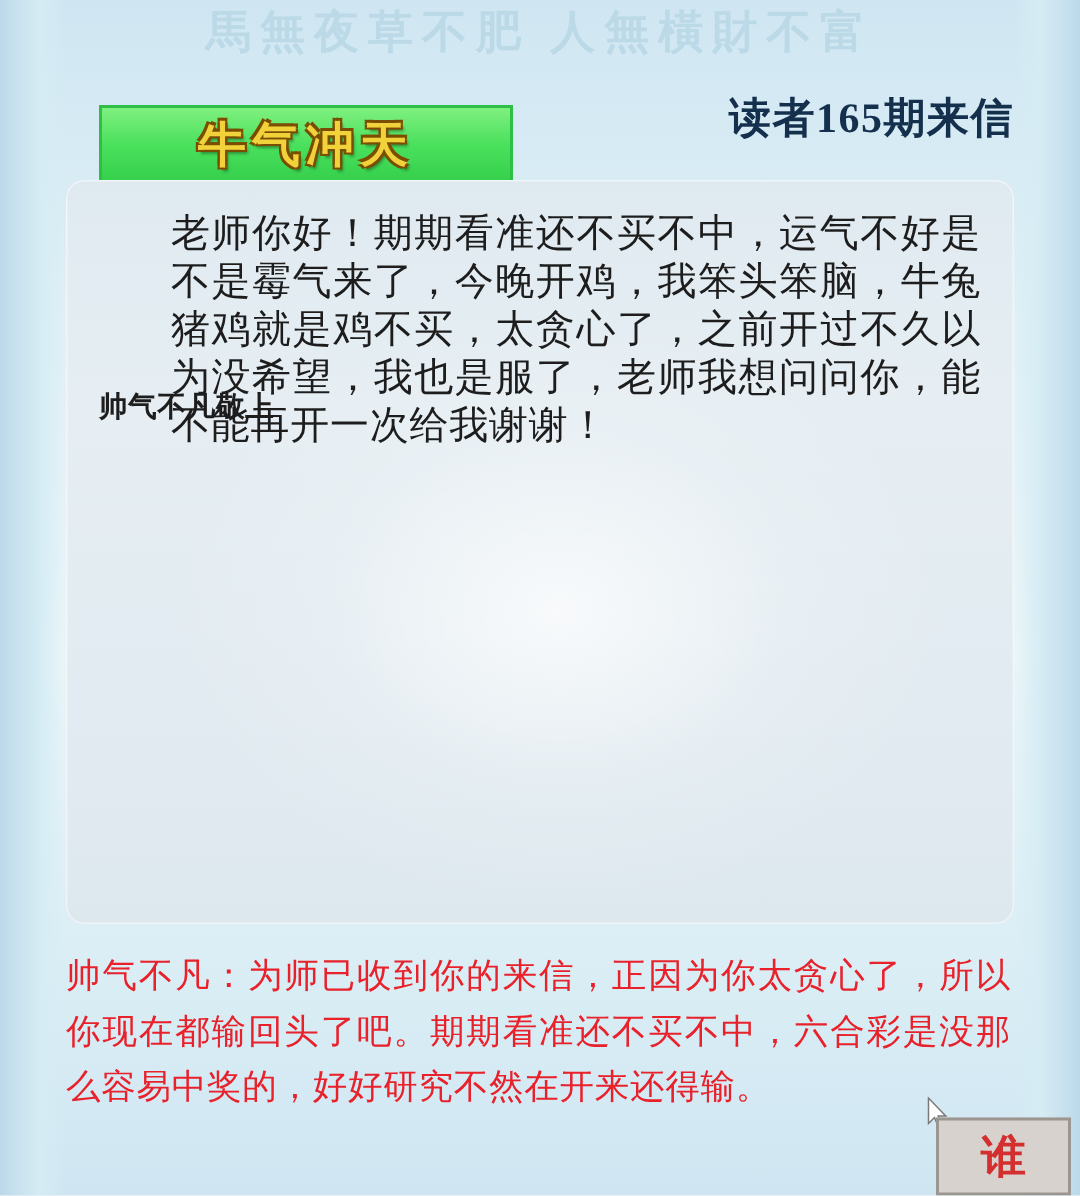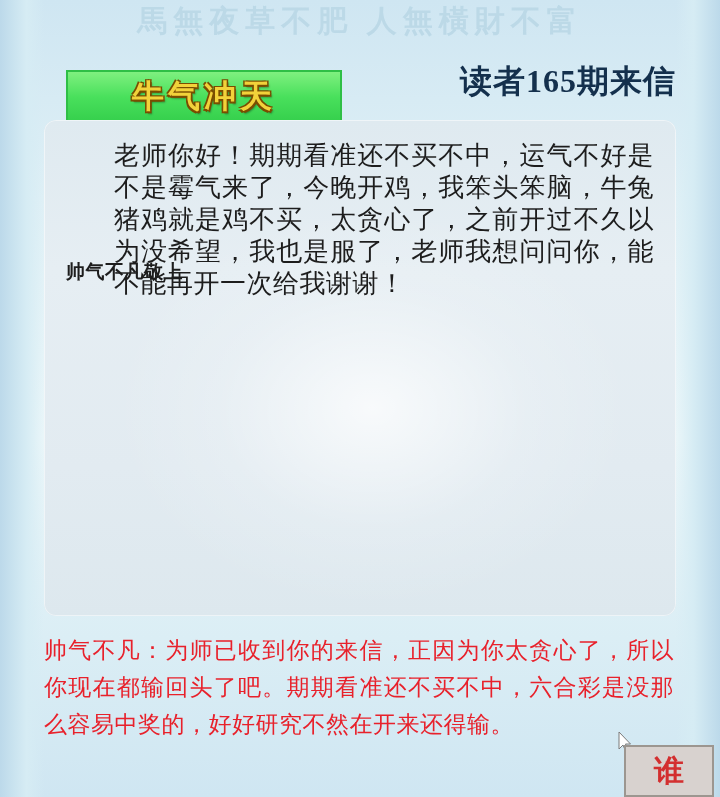--- a/index.html
+++ b/index.html
@@ -90,21 +90,21 @@
        2px 3px 2px rgba(0,0,0,0.35);
     white-space: nowrap;
   }
 
   .issue-label {
     position: absolute;
     right: 44px;
     top: 8px;
     font-family: "Liberation Serif", serif;
     font-weight: bold;
-    font-size: 32px;
+    font-size: 28px;
     color: #14304d;
     letter-spacing: 1px;
     white-space: nowrap;
     margin-left: 12px;
   }
 
   .letter-card {
     position: absolute;
     left: 44px;
     top: 120px;

